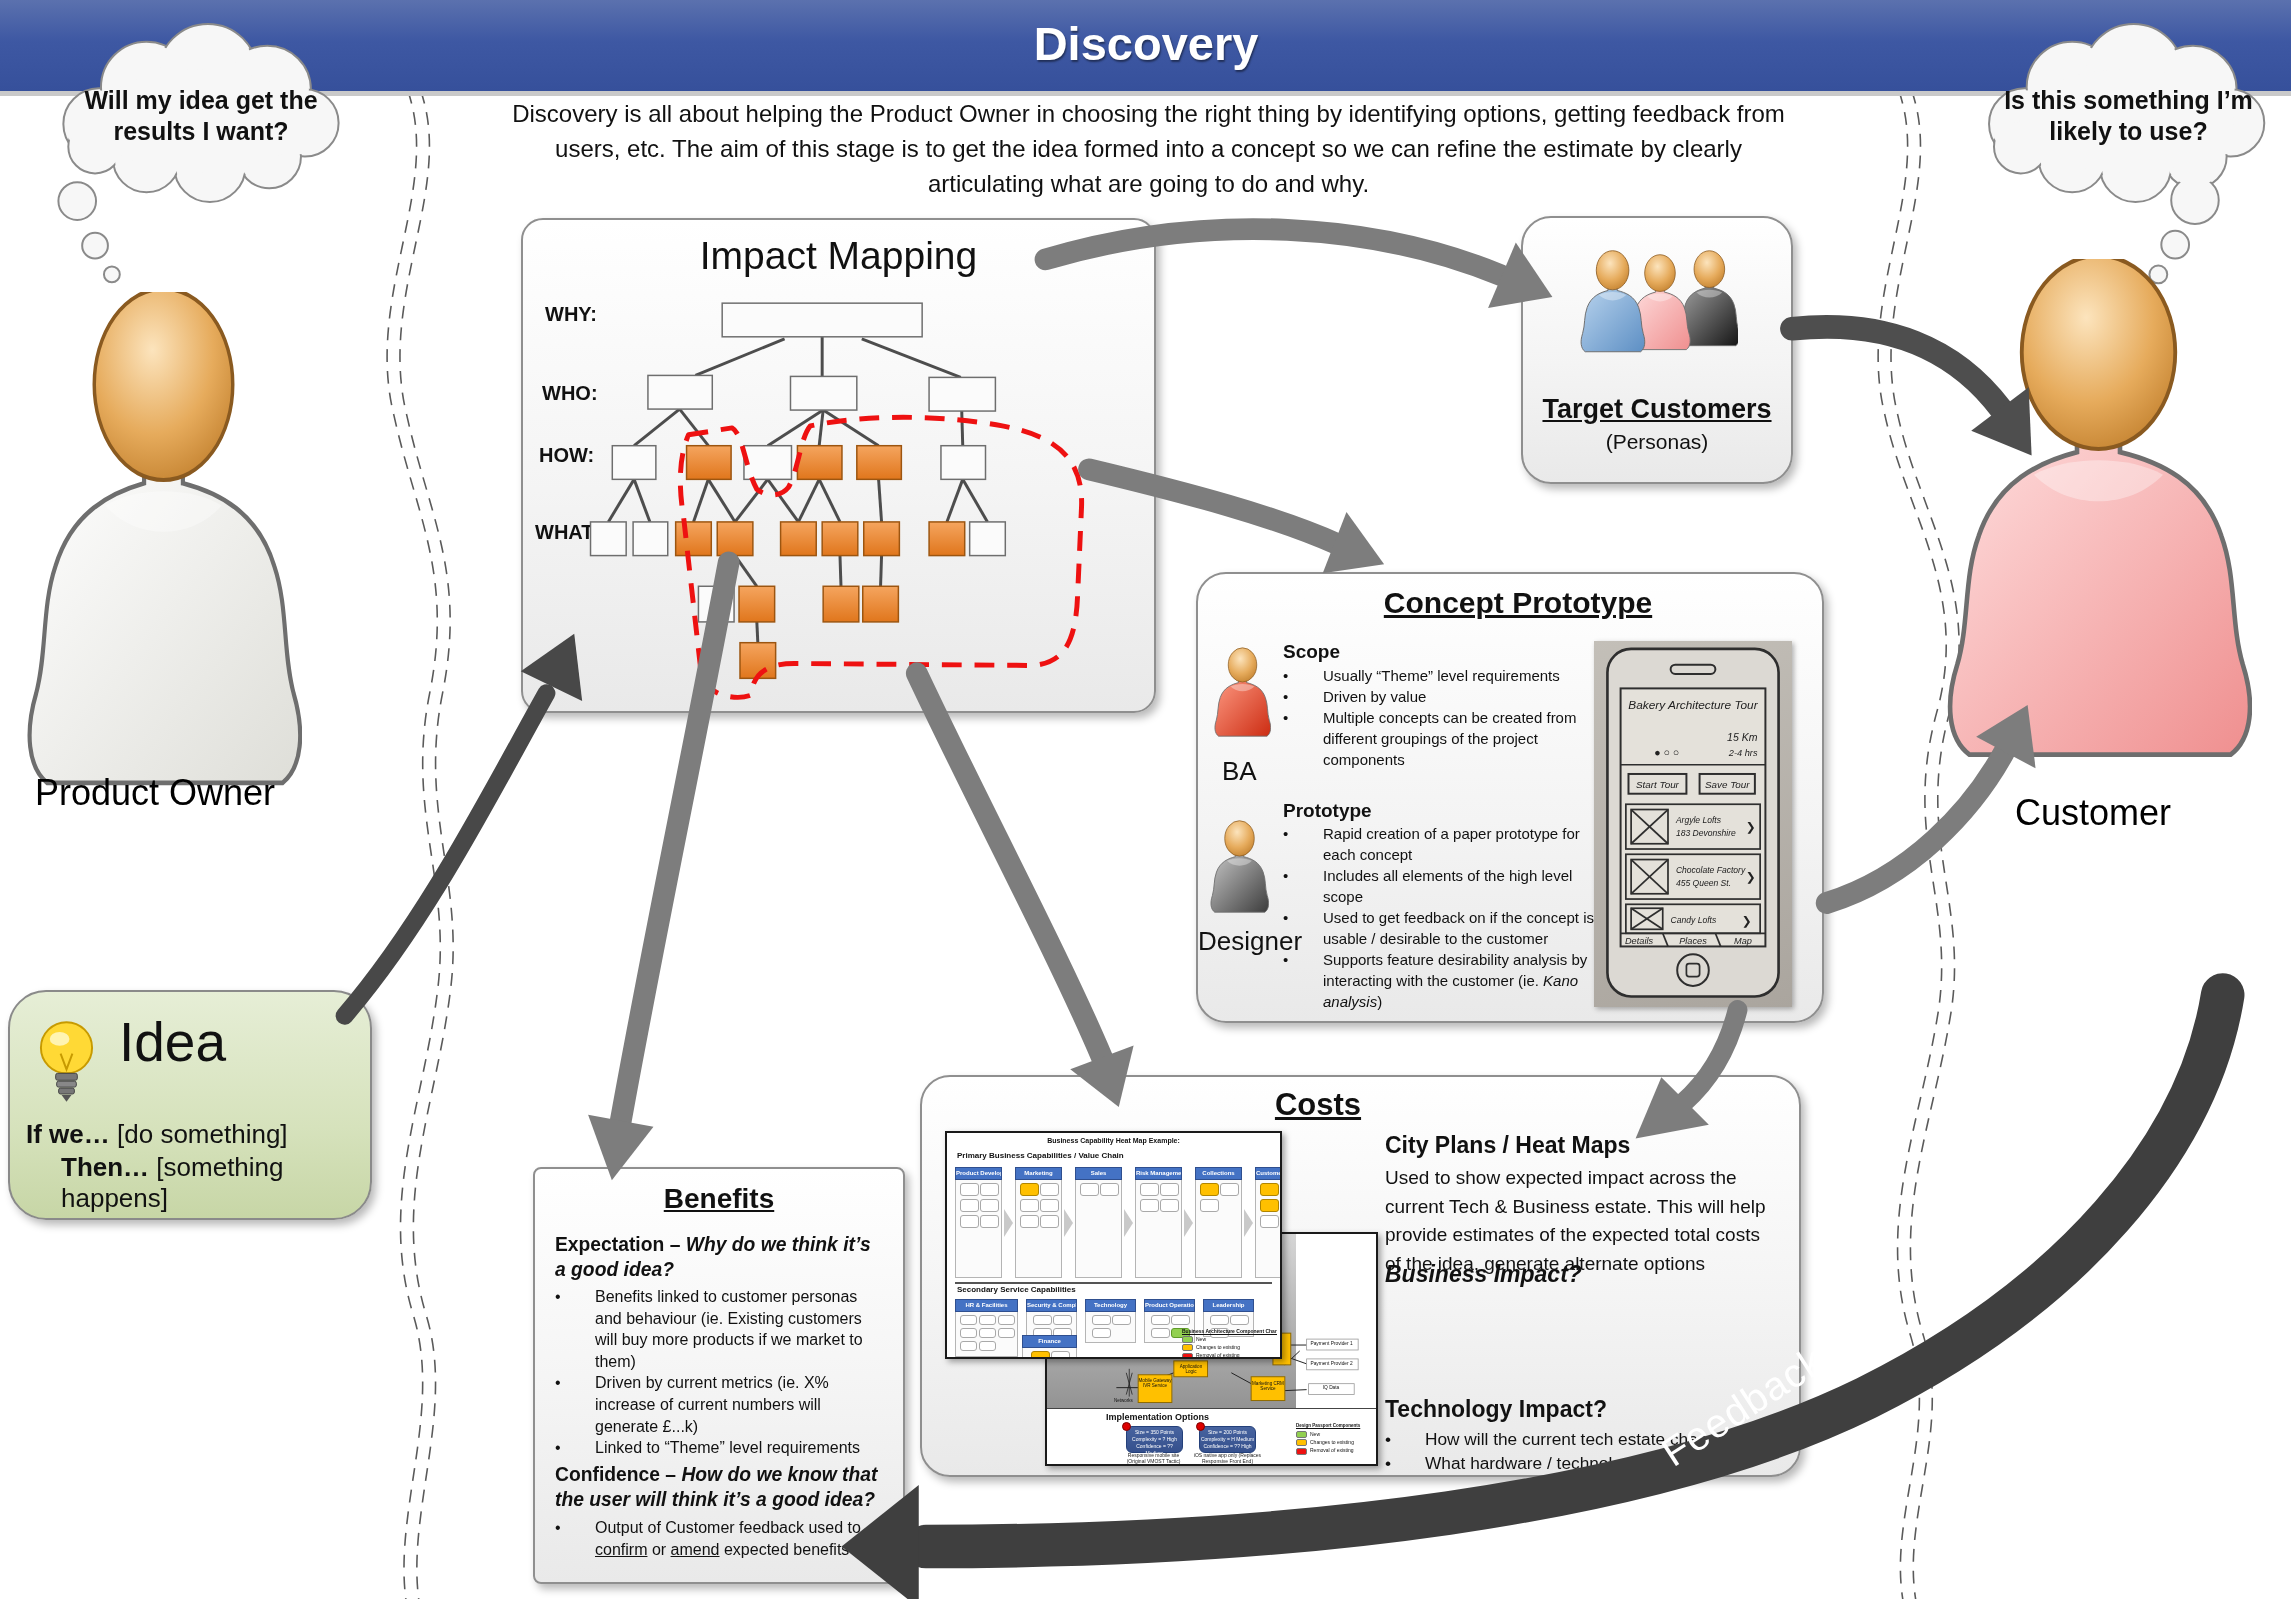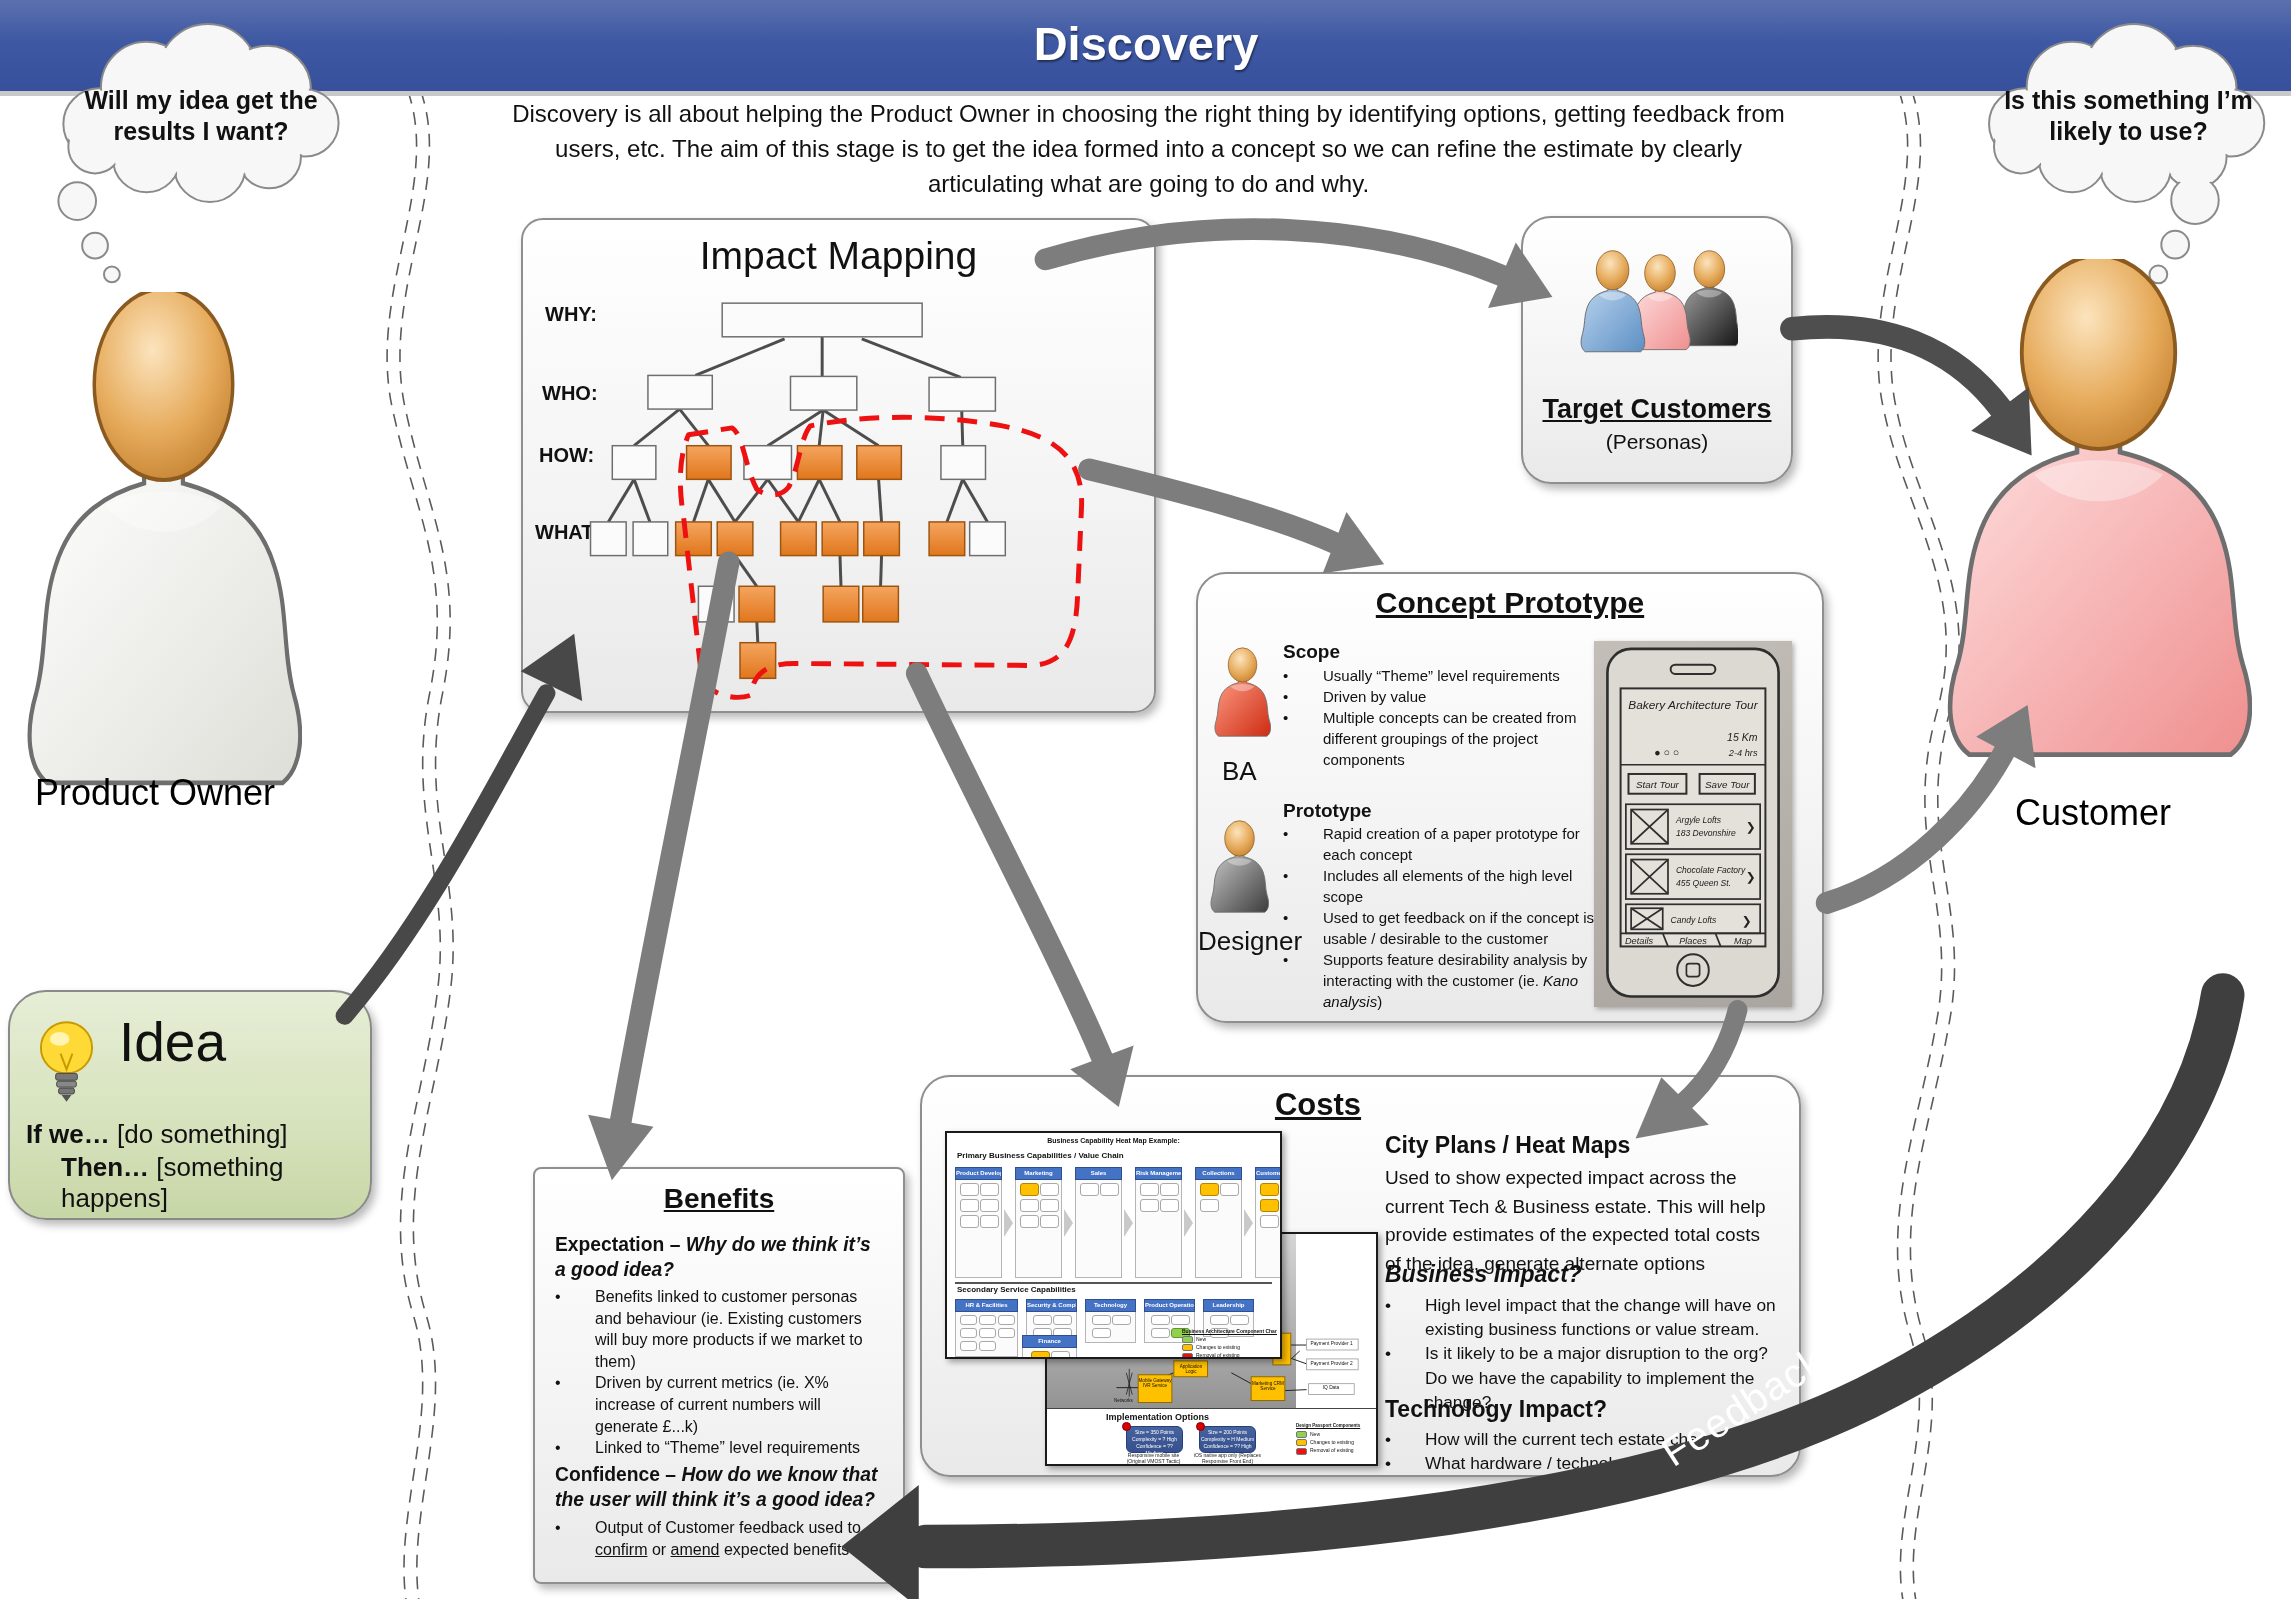--- a/index.html
+++ b/index.html
@@ -261,21 +261,21 @@
         </g>
       <g transform="translate(0,10) scale(0.66)">
           <use href="#bust" style="--body:url(#gBlue)"></use>
         </g>
     </svg>
     <div class="ptitle abs u" style="left:0;top:176px;width:100%;font-size:27px;">Target Customers</div>
     <div class="ptitle abs" style="left:0;top:212px;width:100%;font-size:21px;font-weight:normal;">(Personas)</div>
   </div>
 
   <div class="panel" style="left:1196px;top:572px;width:624px;height:447px;border-radius:30px;z-index:10">
-    <div class="ptitle abs u" style="left:0;top:12px;width:100%;font-size:30px;">Concept Prototype</div>
+    <div class="ptitle abs u" style="left:8px;top:12px;width:100%;font-size:30px;">Concept Prototype</div>
 
     <svg class="abs" style="left:16px;top:73px" width="57" height="94" viewBox="0 0 200 320">
       <use href="#bust" style="--body:url(#gRed)"></use>
     </svg>
     <div class="abs" style="left:24px;top:182px;font-size:26px;">BA</div>
 
     <svg class="abs" style="left:12px;top:246px" width="59" height="97" viewBox="0 0 200 320">
       <use href="#bust" style="--body:url(#gGray)"></use>
     </svg>
     <div class="abs" style="left:0px;top:352px;font-size:26px;">Designer</div>
@@ -553,28 +553,20 @@
         <div style="font-weight:bold;text-decoration:underline;overflow:hidden;font-size:4.5px">Design Passport Components</div>
         <div><span class="pill" style="background:#92d050"></span><span>New</span></div>
         <div><span class="pill" style="background:#ffc000"></span><span>Changes to existing</span></div>
         <div><span class="pill" style="background:#ee1111"></span><span>Removal of existing</span></div>
       </div>
     </div>
 
     <div class="abs" style="left:463px;top:55px;font-weight:bold;font-size:23px;">City Plans / Heat Maps</div>
     <div class="abs" style="left:463px;top:87px;width:396px;font-size:19px;line-height:1.5;">Used to show expected impact across the current Tech &amp; Business estate. This will help provide estimates of the expected total costs of the idea, generate alternate options</div>
     <div class="abs" style="left:463px;top:184px;font-weight:bold;font-size:23px;font-style:italic;">Business Impact?</div>
-    <div class="abs" style="left:463px;top:216px;width:404px;font-size:17.3px;line-height:1.4;">
-      <div class="b">
-          <span>High level impact that the change will have on existing business functions or value stream.</span>
-        </div>
-      <div class="b">
-          <span>Is it likely to be a major disruption to the org? Do we have the capability to implement the change?</span>
-        </div>
-    </div>
     <div class="abs" style="left:463px;top:319px;font-weight:bold;font-size:23px;">Technology Impact?</div>
     <div class="abs" style="left:463px;top:350px;width:404px;font-size:17.3px;line-height:1.4;">
       <div class="b">
           <span>How will the current tech estate change?</span>
         </div>
       <div class="b">
           <span>What hardware / technology will we need?</span>
         </div>
     </div>
   </div>

